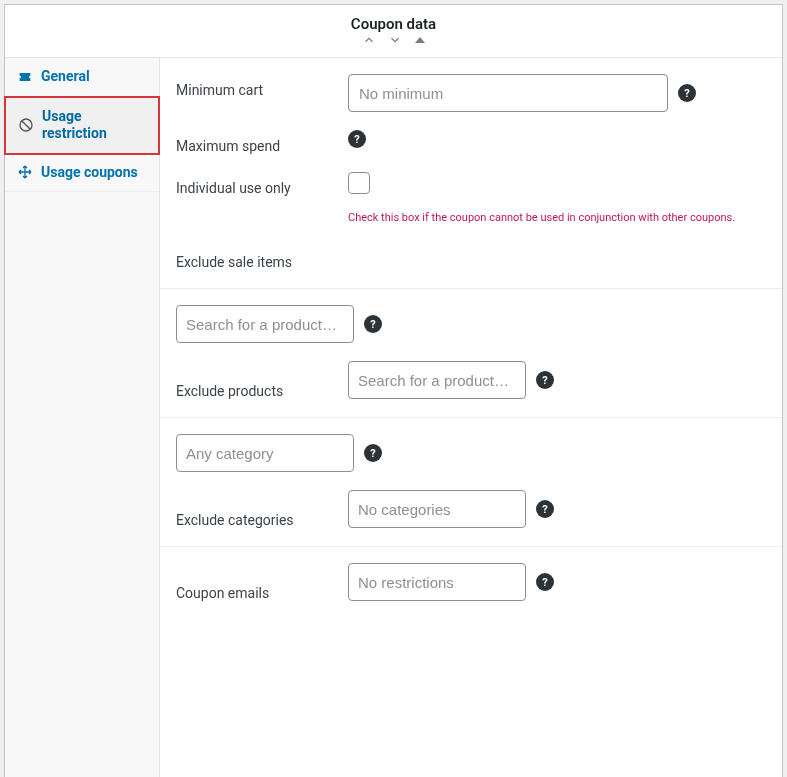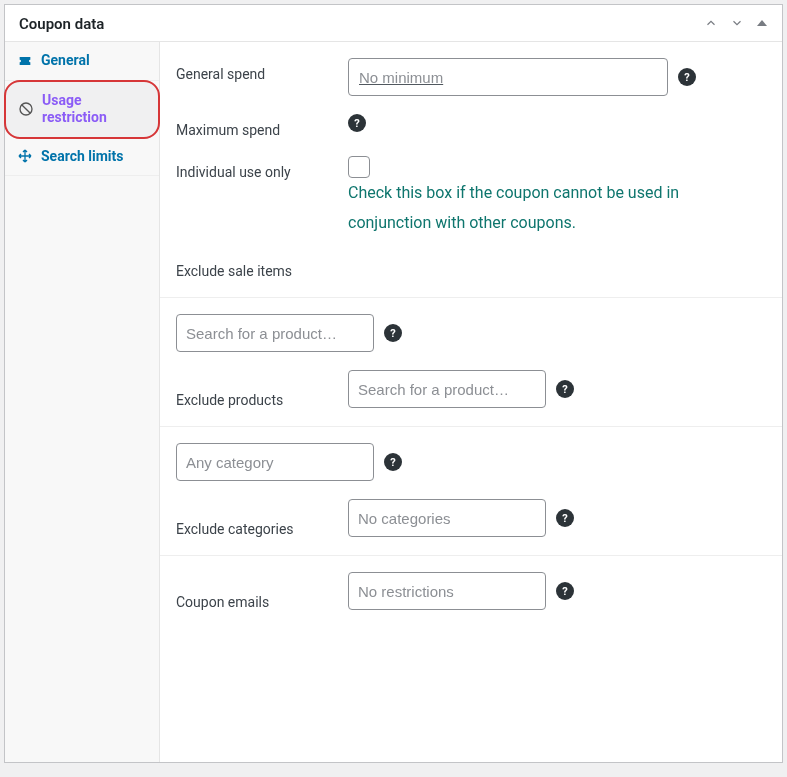--- a/index.html
+++ b/index.html
@@ -13,23 +13,23 @@
   }
   .panel {
     border: 1px solid #c3c4c7;
     background: #fff;
     width: 779px;
     margin: 0 auto;
   }
   .panel-header {
     display: flex;
     align-items: center;
-    justify-content: space-between;
     padding: 10px 14px 8px 14px;
     border-bottom: 1px solid #e5e5e5;
+    flex-direction: column;
   }
   .panel-title {
     font-weight: 600;
     font-size: 15px;
     color: #1d2327;
   }
   .panel-controls {
     display: flex;
     gap: 12px;
     align-items: center;
@@ -58,22 +58,21 @@
     width: 16px;
     height: 16px;
     display: inline-flex;
     align-items: center;
     justify-content: center;
     color: #0073aa;
   }
   .tab-label { line-height: 1.25; font-weight: bold; }
   .tab.active {
     background: #f0f0f1;
-    color: #8b5cf6;
-    border-radius: 16px;
+    color: #0369a1;
   }
   .tab.active .icon { color: #555; }
   .tab.highlight {
     border: 2px solid #d63638;
     margin: -1px;
     position: relative;
   }
   .content {
     flex: 1;
     padding: 0;
@@ -107,22 +106,22 @@
   .text-input {
     height: 38px;
     border: 1px solid #8c8f94;
     border-radius: 4px;
     padding: 0 10px;
     font-size: 15px;
     color: #50575e;
     background: #fff;
   }
   .text-input::placeholder { color: #8c8f94; }
-  .w-wide { width: 320px; text-decoration: underline; }
-  .w-mid  { width: 198px; padding-left: 9px; }
+  .w-wide { width: 320px; }
+  .w-mid  { width: 178px; padding-left: 9px; }
   .help-icon {
     width: 18px; height: 18px;
     border-radius: 50%;
     background: #2c3338;
     color: #fff;
     font-size: 11px;
     font-weight: 700;
     display: inline-flex;
     align-items: center;
     justify-content: center;
@@ -130,22 +129,23 @@
   }
   .checkbox {
     width: 22px; height: 22px;
     border: 1px solid #8c8f94;
     border-radius: 4px;
     background: #fff;
     display: inline-block;
     cursor: pointer;
   }
   .desc {
-    color: #0f766e;
-    font-size: 16px;
+    margin-top: 14px;
+    color: #be185d;
+    font-size: 11px;
     line-height: 1.85;
     max-width: 405px;
   }
   .ctrl-btn {
     cursor: pointer;
     font-size: 14px;
     line-height: 1;
   }
 </style>
 </head>
@@ -194,30 +194,30 @@
         </span>
         <span class="tab-label">Usage restriction</span>
       </div>
 
       <div class="tab">
         <span class="icon">
           <svg width="16" height="16" viewBox="0 0 24 24" fill="none" stroke="currentColor" stroke-width="2">
               <path d="M12 3v18M3 12h18M12 3l-3 3M12 3l3 3M12 21l-3-3M12 21l3-3M3 12l3-3M3 12l3 3M21 12l-3-3M21 12l-3 3"></path>
             </svg>
         </span>
-        <span class="tab-label">Search limits</span>
+        <span class="tab-label">Usage coupons</span>
       </div>
 
     </div>
 
     <div class="content">
 
       <div class="group">
         <div class="row">
-          <div class="row-label">General spend</div>
+          <div class="row-label">Minimum cart</div>
           <div class="row-field">
             <div class="field-line">
               <input class="text-input w-wide" type="text" placeholder="No minimum" style="">
               <span class="help-icon">?</span>
             </div>
           </div>
         </div>
         <div class="row">
           <div class="row-label">Maximum spend</div>
           <div class="row-field">

